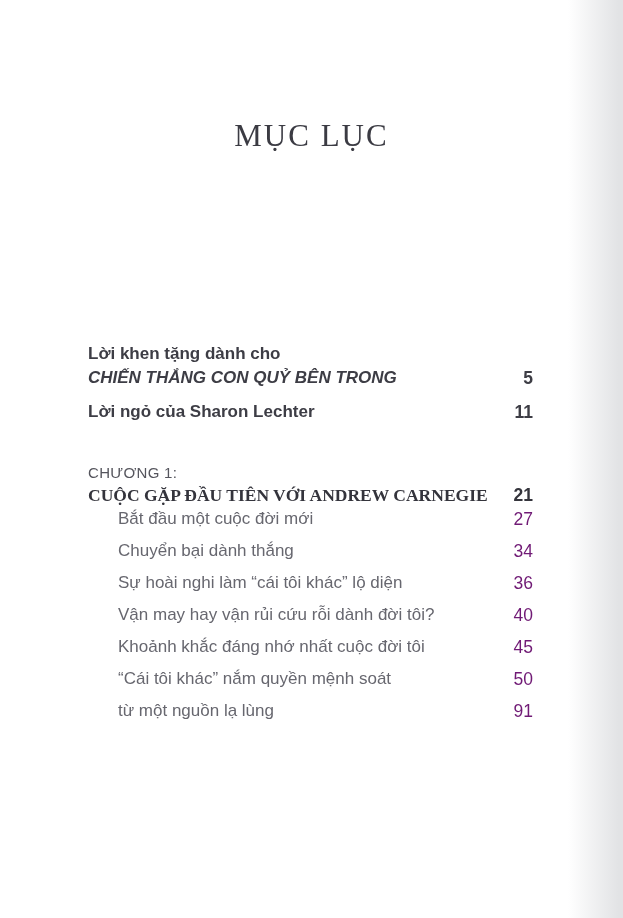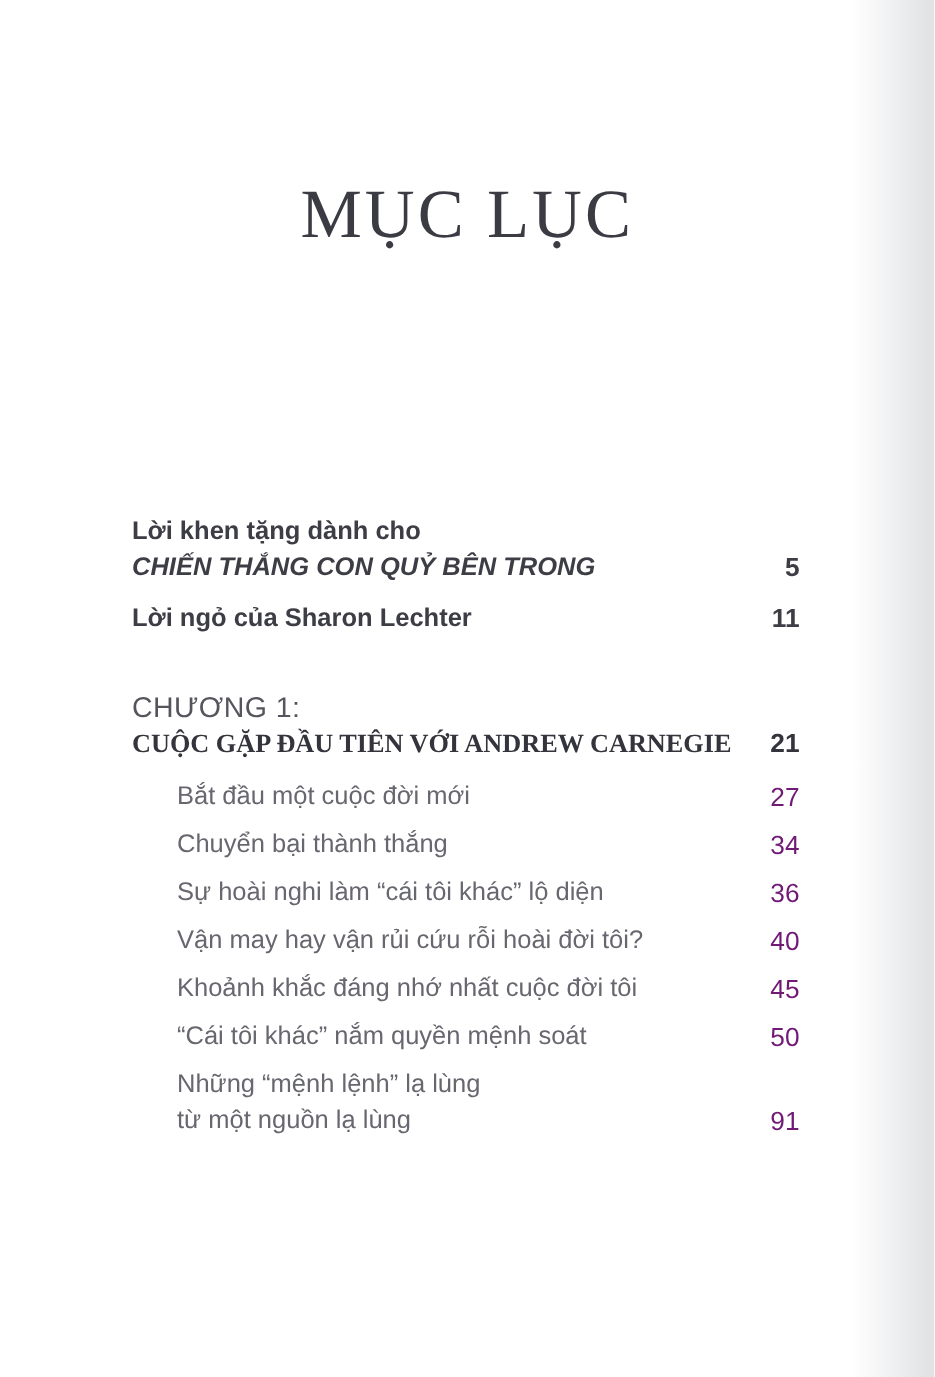--- a/index.html
+++ b/index.html
@@ -15,21 +15,21 @@
     position: absolute;
     top: 0; right: 0;
     width: 55px; height: 100%;
     background: linear-gradient(to right, rgba(224,225,227,0) 0%, #e2e3e5 92%);
     pointer-events: none;
   }
   .book-title {
     margin-top: 120px;
     text-align: center;
     font-family: "Liberation Serif", "DejaVu Serif", serif;
-    font-size: 46px;
+    font-size: 31px;
     font-weight: 400;
     letter-spacing: 2px;
     color: #3b3b43;
     line-height: 1;
   }
   .toc {
     position: absolute;
     left: 88px;
     top: 342px;
     width: 445px;
@@ -46,29 +46,29 @@
     line-height: 24px;
     font-size: 17.5px;
   }
   .front .titles { font-size: 17px; font-weight: 600; line-height: 24px; color: #3d3d45; }
   .front .pagenum { font-weight: 600; color: #3d3d45; }
   .italic-line { font-style: italic; }
   .row-gap-lg { margin-bottom: 10px; }
   .row-gap    { margin-bottom: 8px; }
   .chapter-block { margin-top: 38px; }
   .chapter-label {
-    font-size: 19px;
+    font-size: 15px;
     font-weight: 400;
     letter-spacing: 0.3px;
     color: #55555d;
     line-height: 21px;
   }
   .chapter .titles { font-size: 17.5px; font-weight: 700; line-height: 24px; color: #34343c; font-family: Liberation Serif, serif; }
   .chapter .pagenum { font-weight: 700; color: #34343c; }
-  .sections { margin-top: 12px; }
+  .sections { }
   .section { padding-left: 30px; }
   .section .titles { font-size: 17px; font-weight: 400; line-height: 24px; color: #67676f; }
   .section .pagenum { font-weight: 400; color: #701a75; }
 </style>
 </head>
 <body>
 
 <div class="page-edge"></div>
 
 <h1 class="book-title">MỤC LỤC</h1>
@@ -98,46 +98,45 @@
   </div>
 
   <div class="sections">
 
     <div class="toc-row section row-gap">
       <div class="titles">Bắt đầu một cuộc đời mới</div>
       <div class="pagenum">27</div>
     </div>
 
     <div class="toc-row section row-gap">
-      <div class="titles">Chuyển bại thành thắng</div>
+      <div class="titles">Chuyển bại dành thắng</div>
       <div class="pagenum">34</div>
     </div>
 
     <div class="toc-row section row-gap">
       <div class="titles">Sự hoài nghi làm “cái tôi khác” lộ diện</div>
       <div class="pagenum">36</div>
     </div>
 
     <div class="toc-row section row-gap">
-      <div class="titles">Vận may hay vận rủi cứu rỗi hoài đời tôi?</div>
+      <div class="titles">Vận may hay vận rủi cứu rỗi dành đời tôi?</div>
       <div class="pagenum">40</div>
     </div>
 
     <div class="toc-row section row-gap">
       <div class="titles">Khoảnh khắc đáng nhớ nhất cuộc đời tôi</div>
       <div class="pagenum">45</div>
     </div>
 
     <div class="toc-row section row-gap">
       <div class="titles">“Cái tôi khác” nắm quyền mệnh soát</div>
       <div class="pagenum">50</div>
     </div>
 
     <div class="toc-row section">
       <div class="titles">
-        <div>Những “mệnh lệnh” lạ lùng</div>
         <div>từ một nguồn lạ lùng</div>
       </div>
       <div class="pagenum">91</div>
     </div>
 
   </div>
 </div>
 
 </body></html>

